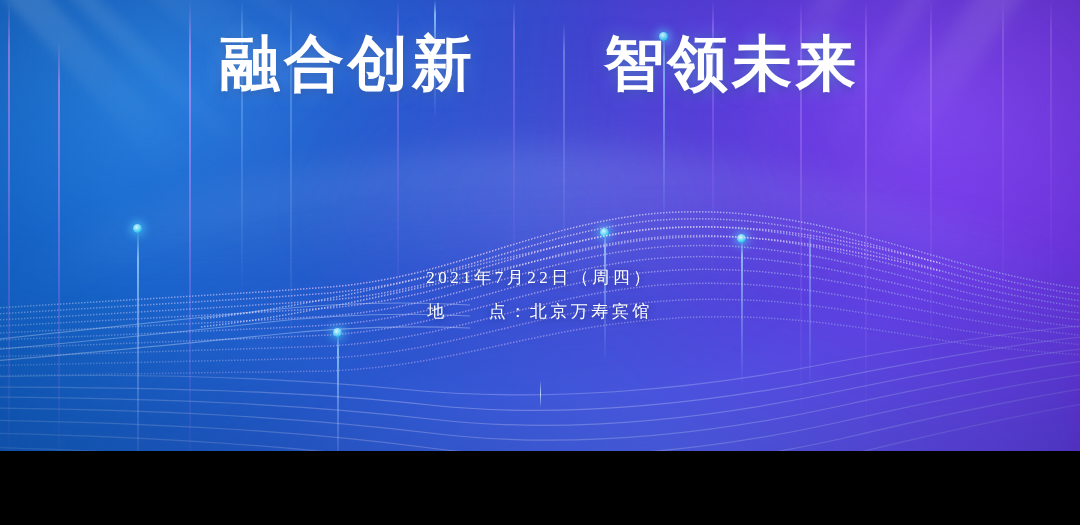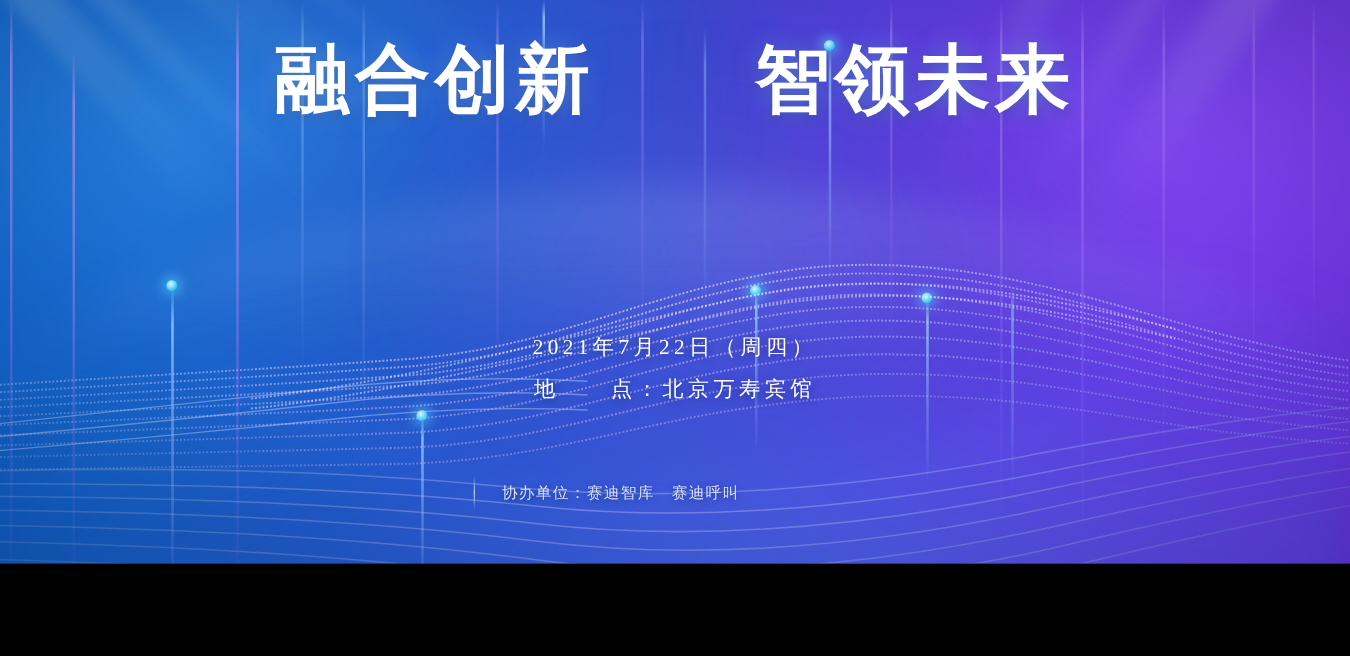--- a/index.html
+++ b/index.html
@@ -326,16 +326,15 @@
   </div>
 
   <div class="vignette"></div>
 
   <div class="tagline">融合创新　　智领未来</div>
   <div class="meta date">2021年7月22日（周四）</div>
   <div class="meta place">地　　点：北京万寿宾馆</div>
 
   <div class="footer">
     <div class="footer-div"></div>
-    <div class="footer-right">协办单位：赛迪智库　赛迪呼叫</div>
   </div>
 
 </div>
 
 </body></html>

